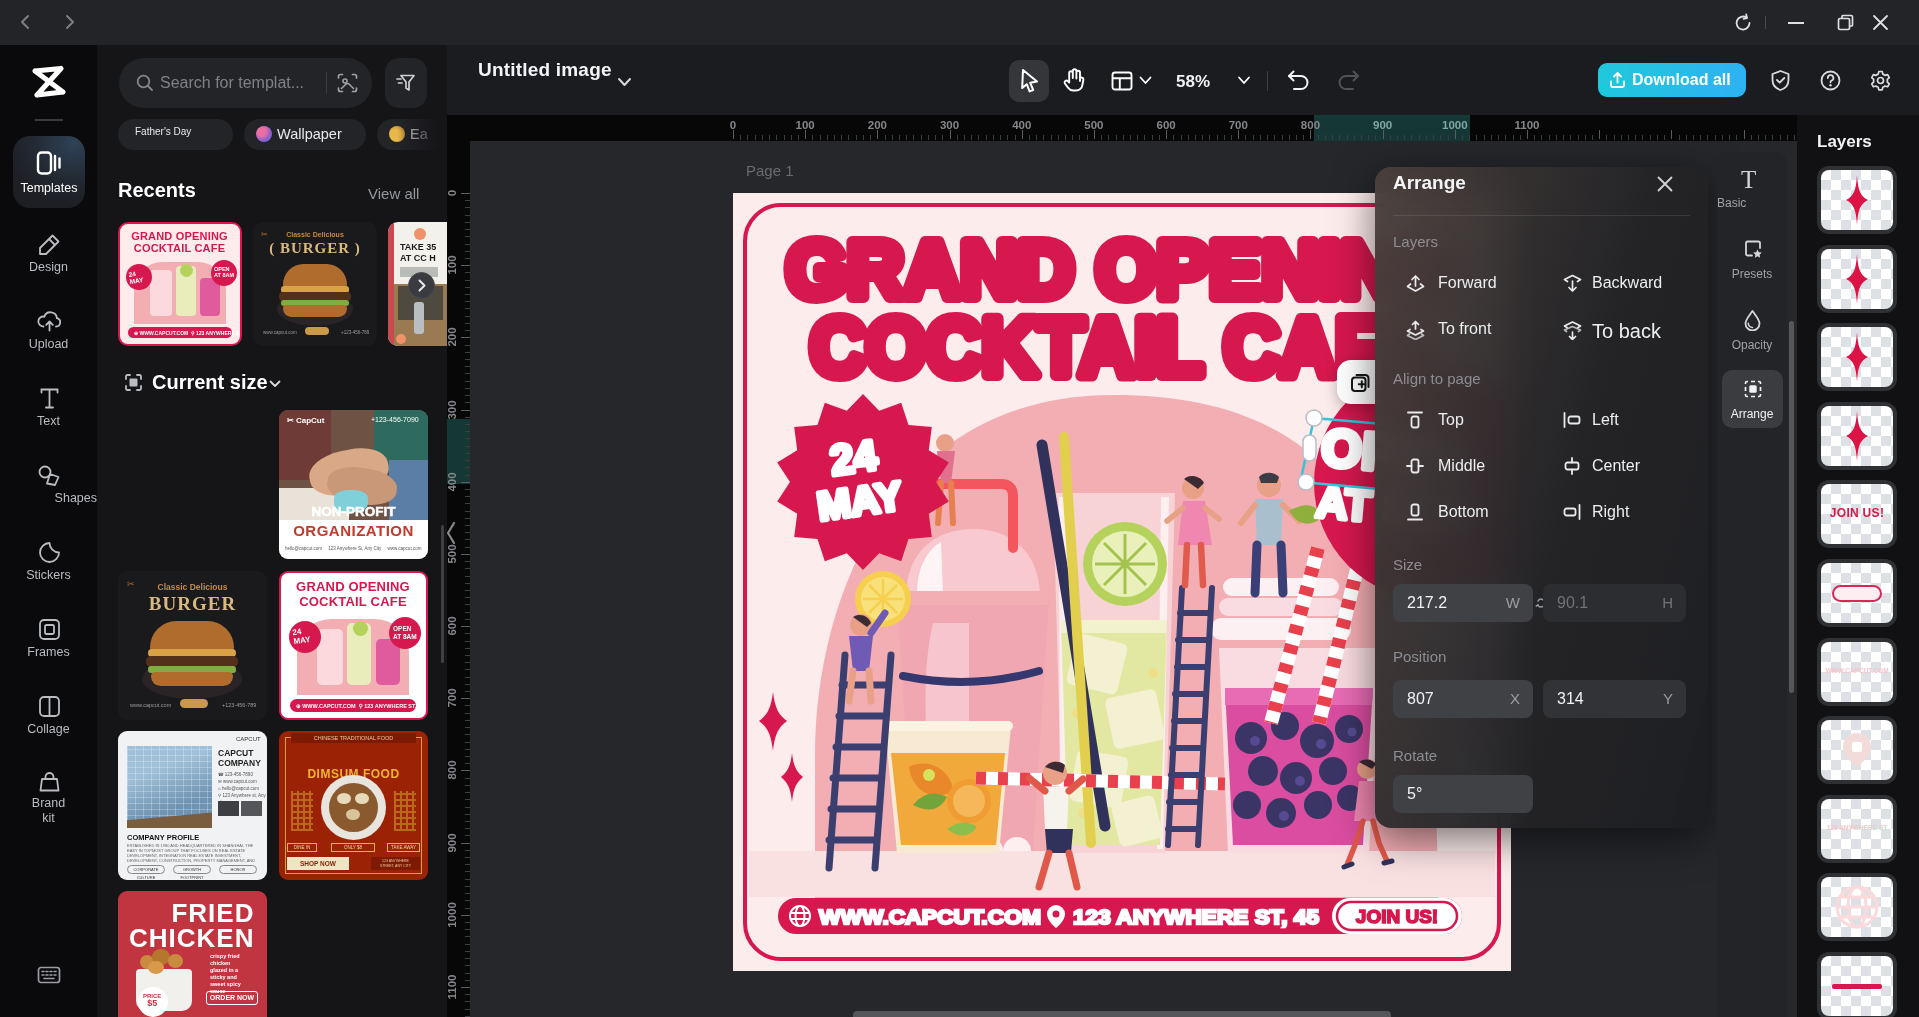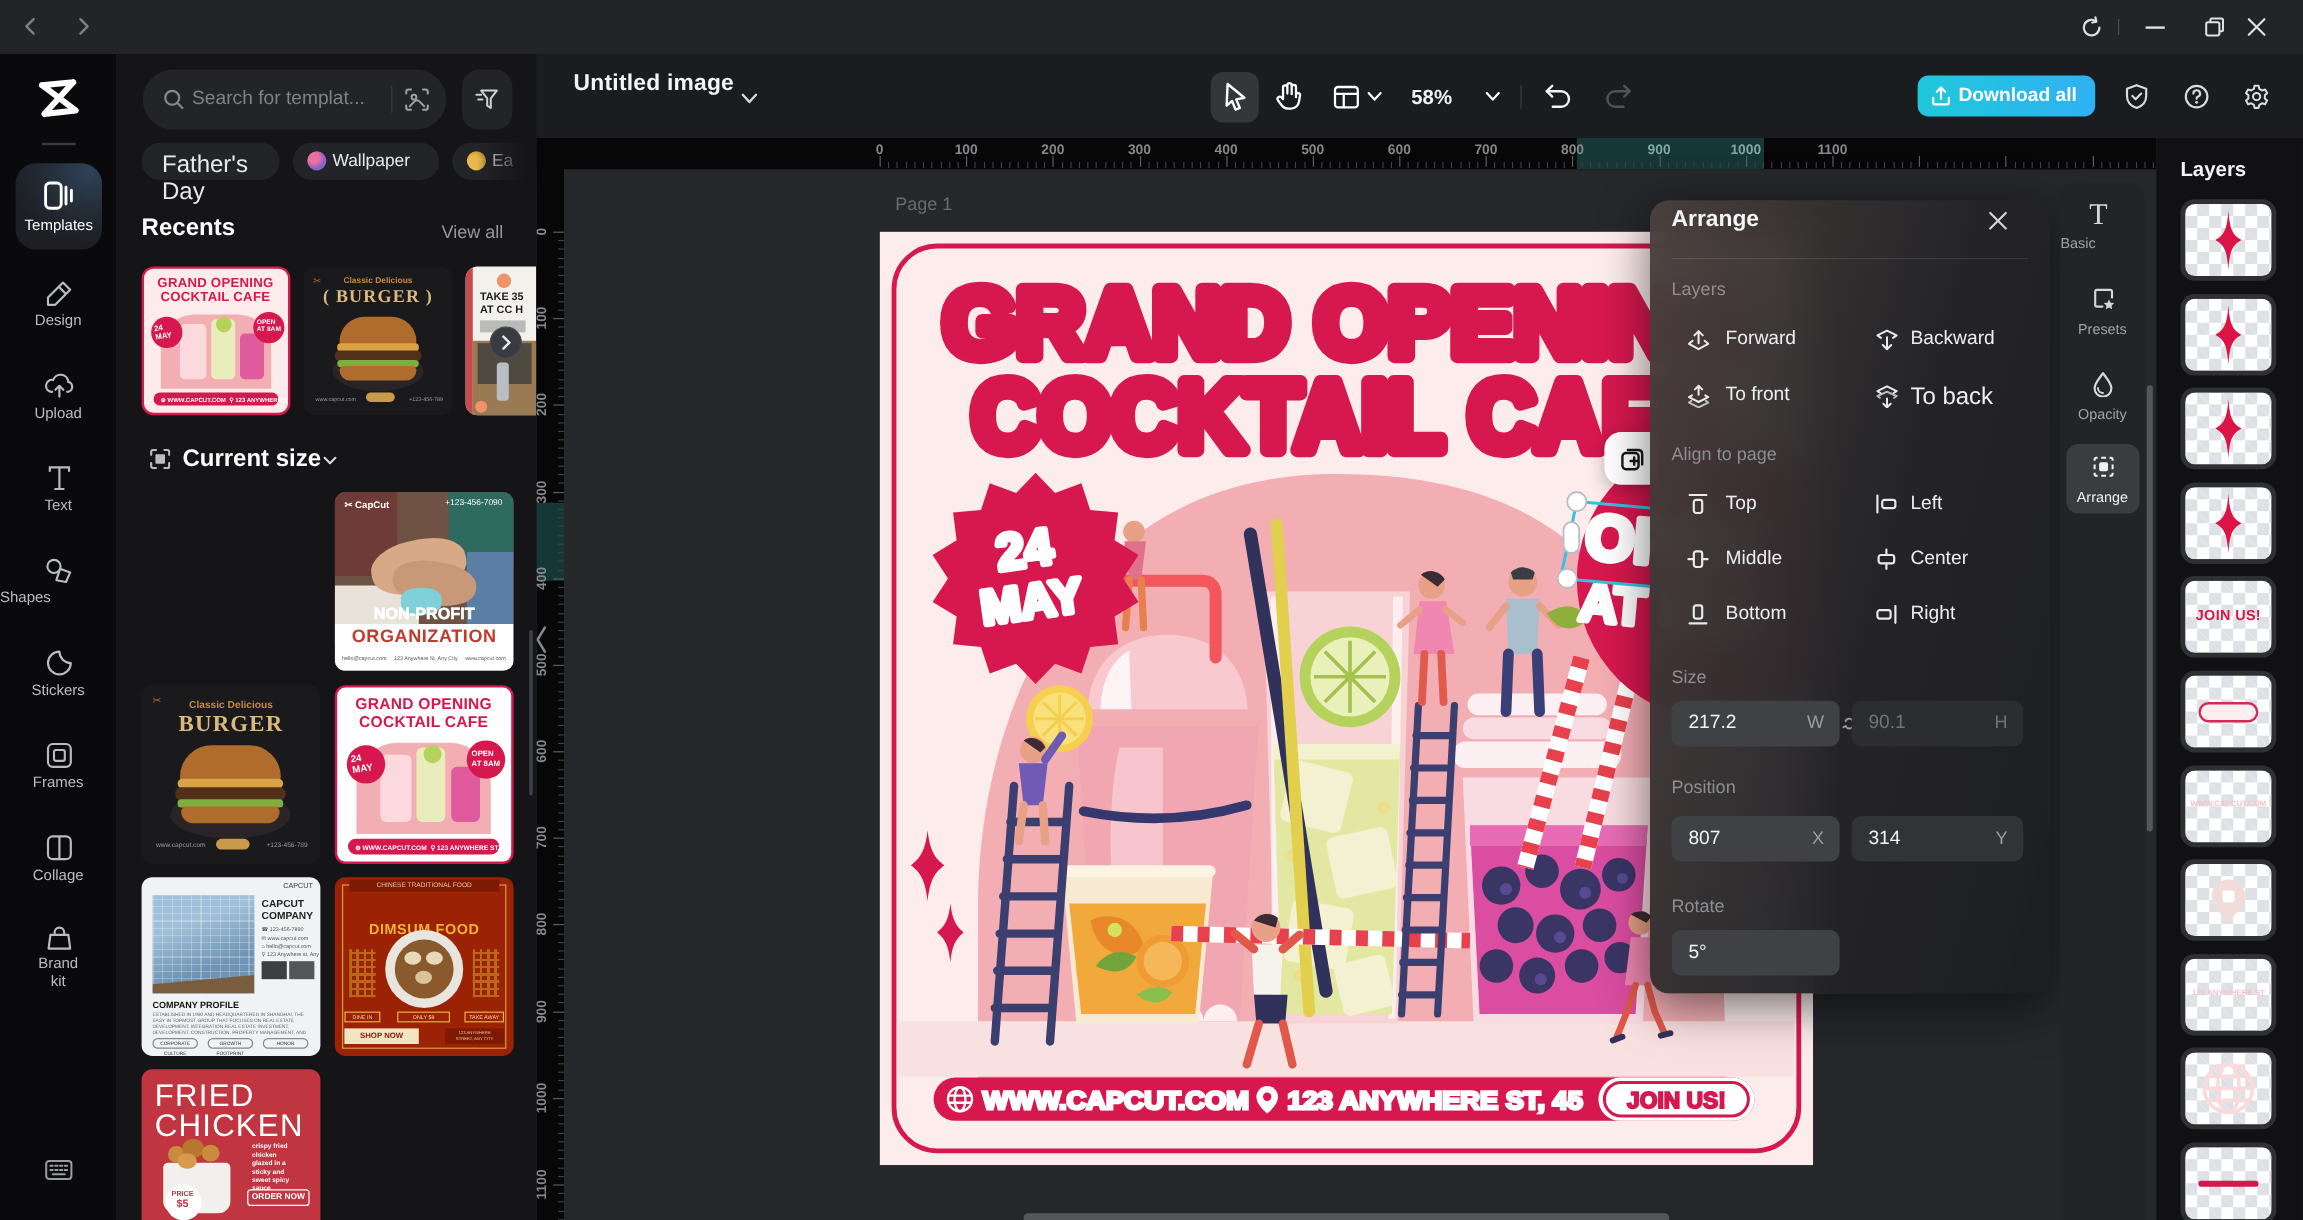--- a/index.html
+++ b/index.html
@@ -123,21 +123,21 @@
 
   <svg class="abs" style="left:39px;top:387px" width="21" height="23" viewBox="0 0 21 23">
       <path d="M2.5 5.5 V2.5 H18.5 V5.5 M10.5 2.5 V20.5 M7 20.5 H14" fill="none" stroke="#b9bcc1" stroke-width="1.8" stroke-linecap="round"></path>
     </svg>
   <div class="abs" style="left:0;top:414px;width:97px;text-align:center;font-size:12.5px;color:#b9bcc1;">Text</div>
 
   <svg class="abs" style="left:37px;top:464px" width="24" height="23" viewBox="0 0 24 23">
       <circle cx="8" cy="8" r="5.5" fill="none" stroke="#b9bcc1" stroke-width="1.8"></circle>
       <path d="M13 10 L21.5 13 L18 21 L10 19.5 Z" fill="none" stroke="#b9bcc1" stroke-width="1.8" stroke-linejoin="round"></path>
     </svg>
-  <div class="abs" style="left:0;top:491px;width:97px;text-align:left;font-size:12.5px;color:#b9bcc1;">Shapes</div>
+  <div class="abs" style="left:0;top:491px;width:97px;text-align:right;font-size:12.5px;color:#b9bcc1;">Shapes</div>
 
   <svg class="abs" style="left:38px;top:541px" width="23" height="23" viewBox="0 0 23 23">
       <path d="M21 11.5 a9.5 9.5 0 1 1-9.5-9.5 c0 5.2 4.3 9.5 9.5 9.5 Z" fill="none" stroke="#b9bcc1" stroke-width="1.8" stroke-linejoin="round"></path>
     </svg>
   <div class="abs" style="left:0;top:568px;width:97px;text-align:center;font-size:12.5px;color:#b9bcc1;">Stickers</div>
 
   <svg class="abs" style="left:38px;top:618px" width="23" height="23" viewBox="0 0 23 23">
       <rect x="2" y="2" width="19" height="19" rx="4" fill="none" stroke="#b9bcc1" stroke-width="1.8"></rect>
       <rect x="7" y="7" width="9" height="9" rx="1.5" fill="none" stroke="#b9bcc1" stroke-width="1.8"></rect>
     </svg>
@@ -175,21 +175,21 @@
       <circle cx="8" cy="8" r="2" fill="none" stroke="#9ea1a6" stroke-width="1.6"></circle>
       <path d="M4.5 15.5 L8.5 11.5 Q10.5 9.5 12.5 11.5 L16.5 15.5" fill="none" stroke="#9ea1a6" stroke-width="1.6" stroke-linecap="round"></path>
     </svg>
   <div class="abs" style="left:288px;top:13px;width:42px;height:50px;border-radius:14px;background:#232428;"></div>
   <svg class="abs" style="left:298px;top:26px" width="22" height="24" viewBox="0 0 22 24">
       <path d="M6 4.5 H19 L14 11 V19 L11 17 V11 Z" fill="none" stroke="#cdd0d4" stroke-width="1.7" stroke-linejoin="round"></path>
       <path d="M2 8 H6 M3.5 12 H7" stroke="#cdd0d4" stroke-width="1.7" stroke-linecap="round"></path>
     </svg>
 
   <div class="abs" style="left:21px;top:74px;width:115px;height:31px;border-radius:16px;background:#232428;">
-      <div class="abs" style="left:17px;top:7px;font-size:20px;color:#e8e9eb;">Father's Day</div>
+      <div class="abs" style="left:17px;top:7px;font-size:10px;color:#e8e9eb;">Father's Day</div>
     </div>
   <div class="abs" style="left:147px;top:74px;width:122px;height:31px;border-radius:16px;background:#232428;">
     <div class="abs" style="left:12px;top:7px;width:16px;height:16px;border-radius:50%;background:radial-gradient(circle at 35% 35%, #e86fa0 30%, #8e5fd0 60%, #4a72d8);"></div>
     <div class="abs" style="left:33px;top:7px;font-size:14.5px;color:#e8e9eb;">Wallpaper</div>
   </div>
   <div class="abs" style="left:280px;top:74px;width:70px;height:31px;border-radius:16px 0 0 16px;background:#232428;">
     <div class="abs" style="left:12px;top:7px;width:16px;height:16px;border-radius:50%;background:radial-gradient(circle at 40% 60%, #e8b94a 40%, #b9812e);"></div>
     <div class="abs" style="left:33px;top:7px;font-size:14.5px;color:#e8e9eb;">Ea</div>
   </div>
   <div class="abs" style="left:300px;top:70px;width:50px;height:40px;background:linear-gradient(90deg,rgba(21,21,24,0),#151518 85%);"></div>
@@ -328,21 +328,21 @@
     <div class="abs" style="left:12px;top:60px;width:22px;height:40px;background:repeating-linear-gradient(0deg,#c27b1f 0 2px,transparent 2px 6px),repeating-linear-gradient(90deg,#c27b1f 0 2px,transparent 2px 6px);opacity:.8;"></div>
     <div class="abs" style="left:115px;top:60px;width:22px;height:40px;background:repeating-linear-gradient(0deg,#c27b1f 0 2px,transparent 2px 6px),repeating-linear-gradient(90deg,#c27b1f 0 2px,transparent 2px 6px);opacity:.8;"></div>
     <div class="abs" style="left:8px;top:112px;width:30px;height:9px;border:1px solid #e8b040;font-size:4.5px;color:#f2d9a0;text-align:center;line-height:8px;">DINE IN</div>
     <div class="abs" style="left:52px;top:112px;width:44px;height:9px;border:1px solid #e8b040;font-size:4.5px;color:#f2d9a0;text-align:center;line-height:8px;">ONLY $8</div>
     <div class="abs" style="left:108px;top:112px;width:33px;height:9px;border:1px solid #e8b040;font-size:4.5px;color:#f2d9a0;text-align:center;line-height:8px;">TAKE AWAY</div>
     <div class="abs" style="left:8px;top:126px;width:62px;height:13px;background:#f2e3c2;font-size:6.5px;font-weight:bold;color:#8a1a04;text-align:center;line-height:13px;">SHOP NOW</div>
     <div class="abs" style="left:92px;top:126px;width:49px;height:13px;background:#7e1a04;font-size:3.5px;color:#e8c89a;text-align:center;line-height:5px;padding-top:2px;">123 ANYWHERE<br>STREET, ANY CITY</div>
   </div>
 
   <div class="abs" style="left:21px;top:846px;width:149px;height:126px;border-radius:9px 9px 0 0;background:#c13541;overflow:hidden;">
-    <div class="abs" style="left:11px;top:10px;font-size:26px;font-weight:normal;color:#fff;letter-spacing:1px;line-height:25px;">FRIED<br>CHICKEN</div>
+    <div class="abs" style="left:11px;top:10px;font-size:26px;font-weight:bold;color:#fff;letter-spacing:1px;line-height:25px;text-align:right;">FRIED<br>CHICKEN</div>
     <div class="abs" style="left:92px;top:62px;font-size:5.5px;font-weight:bold;color:#fff;line-height:7px;">crispy fried<br>chicken<br>glazed in a<br>sticky and<br>sweet spicy<br>sauce</div>
     <div class="abs" style="left:18px;top:78px;width:56px;height:42px;border-radius:4px 4px 10px 10px;background:#f2f0ec;"></div>
     <div class="abs" style="left:22px;top:64px;width:14px;height:14px;border-radius:50%;background:#c98c3f;"></div>
     <div class="abs" style="left:34px;top:58px;width:18px;height:16px;border-radius:50%;background:#b5772e;"></div>
     <div class="abs" style="left:50px;top:63px;width:15px;height:14px;border-radius:50%;background:#c98c3f;"></div>
     <div class="abs" style="left:30px;top:70px;width:16px;height:13px;border-radius:50%;background:#d89a4a;"></div>
     <div class="abs" style="left:20px;top:96px;width:30px;height:30px;border-radius:50%;background:#fff;"></div>
     <div class="abs" style="left:25px;top:102px;font-size:6px;font-weight:bold;color:#c13541;text-align:center;line-height:7px;">PRICE<br><span style="font-size:9px">$5</span></div>
     <div class="abs" style="left:88px;top:100px;width:52px;height:14px;border:1.5px solid #fff;border-radius:3px;font-size:7px;font-weight:bold;color:#fff;text-align:center;line-height:12px;">ORDER NOW</div>
   </div>

